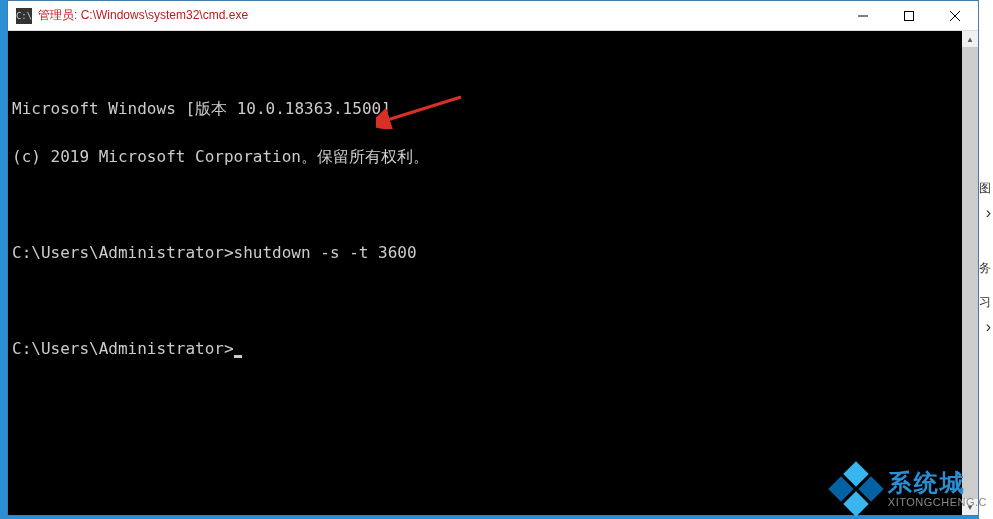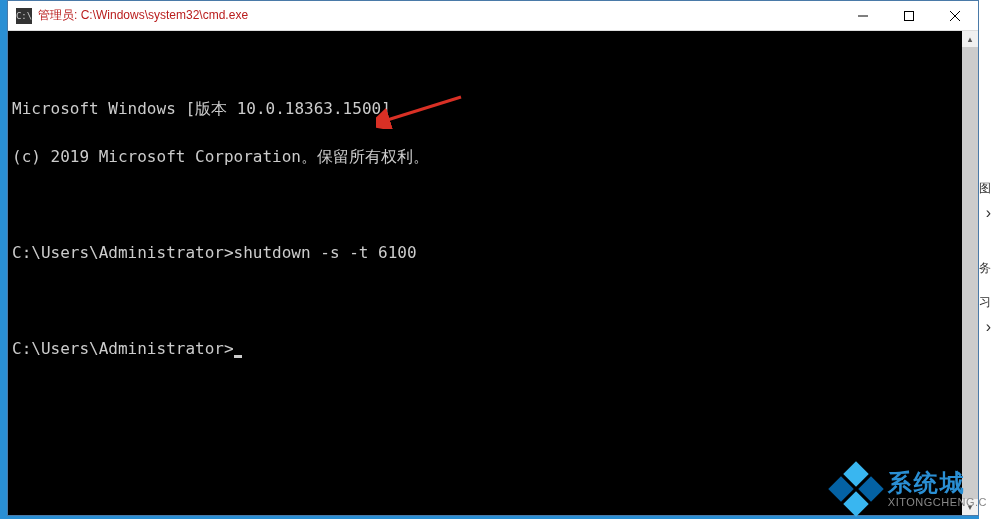--- a/index.html
+++ b/index.html
@@ -208,21 +208,21 @@
             <line x1="10" y1="0" x2="0" y2="10" stroke="#000" stroke-width="1"></line>
           </svg>
       </div>
     </div>
   </div>
   <div class="terminal">
     <div class="terminal-content">
       <span class="line">Microsoft Windows [版本 10.0.18363.1500]</span>
       <span class="line">(c) 2019 Microsoft Corporation。保留所有权利。</span>
       <span class="line"></span>
-      <span class="line"><span>C:\Users\Administrator&gt;</span><span>shutdown -s -t 6100</span></span>
+      <span class="line"><span>C:\Users\Administrator&gt;</span><span>shutdown -s -t 3600</span></span>
       <span class="line"></span>
       <span class="line"><span>C:\Users\Administrator&gt;</span><span class="cursor"></span></span>
     </div>
     <svg class="arrow" width="90" height="36">
       <defs>
         <marker id="ah" markerWidth="8" markerHeight="8" refX="2" refY="4" orient="auto">
           <polygon points="0,0 8,4 0,8" fill="#d93025"></polygon>
         </marker>
       </defs>
       <line x1="85" y1="4" x2="8" y2="28" stroke="#d93025" stroke-width="3" marker-end="url(#ah)"></line>

